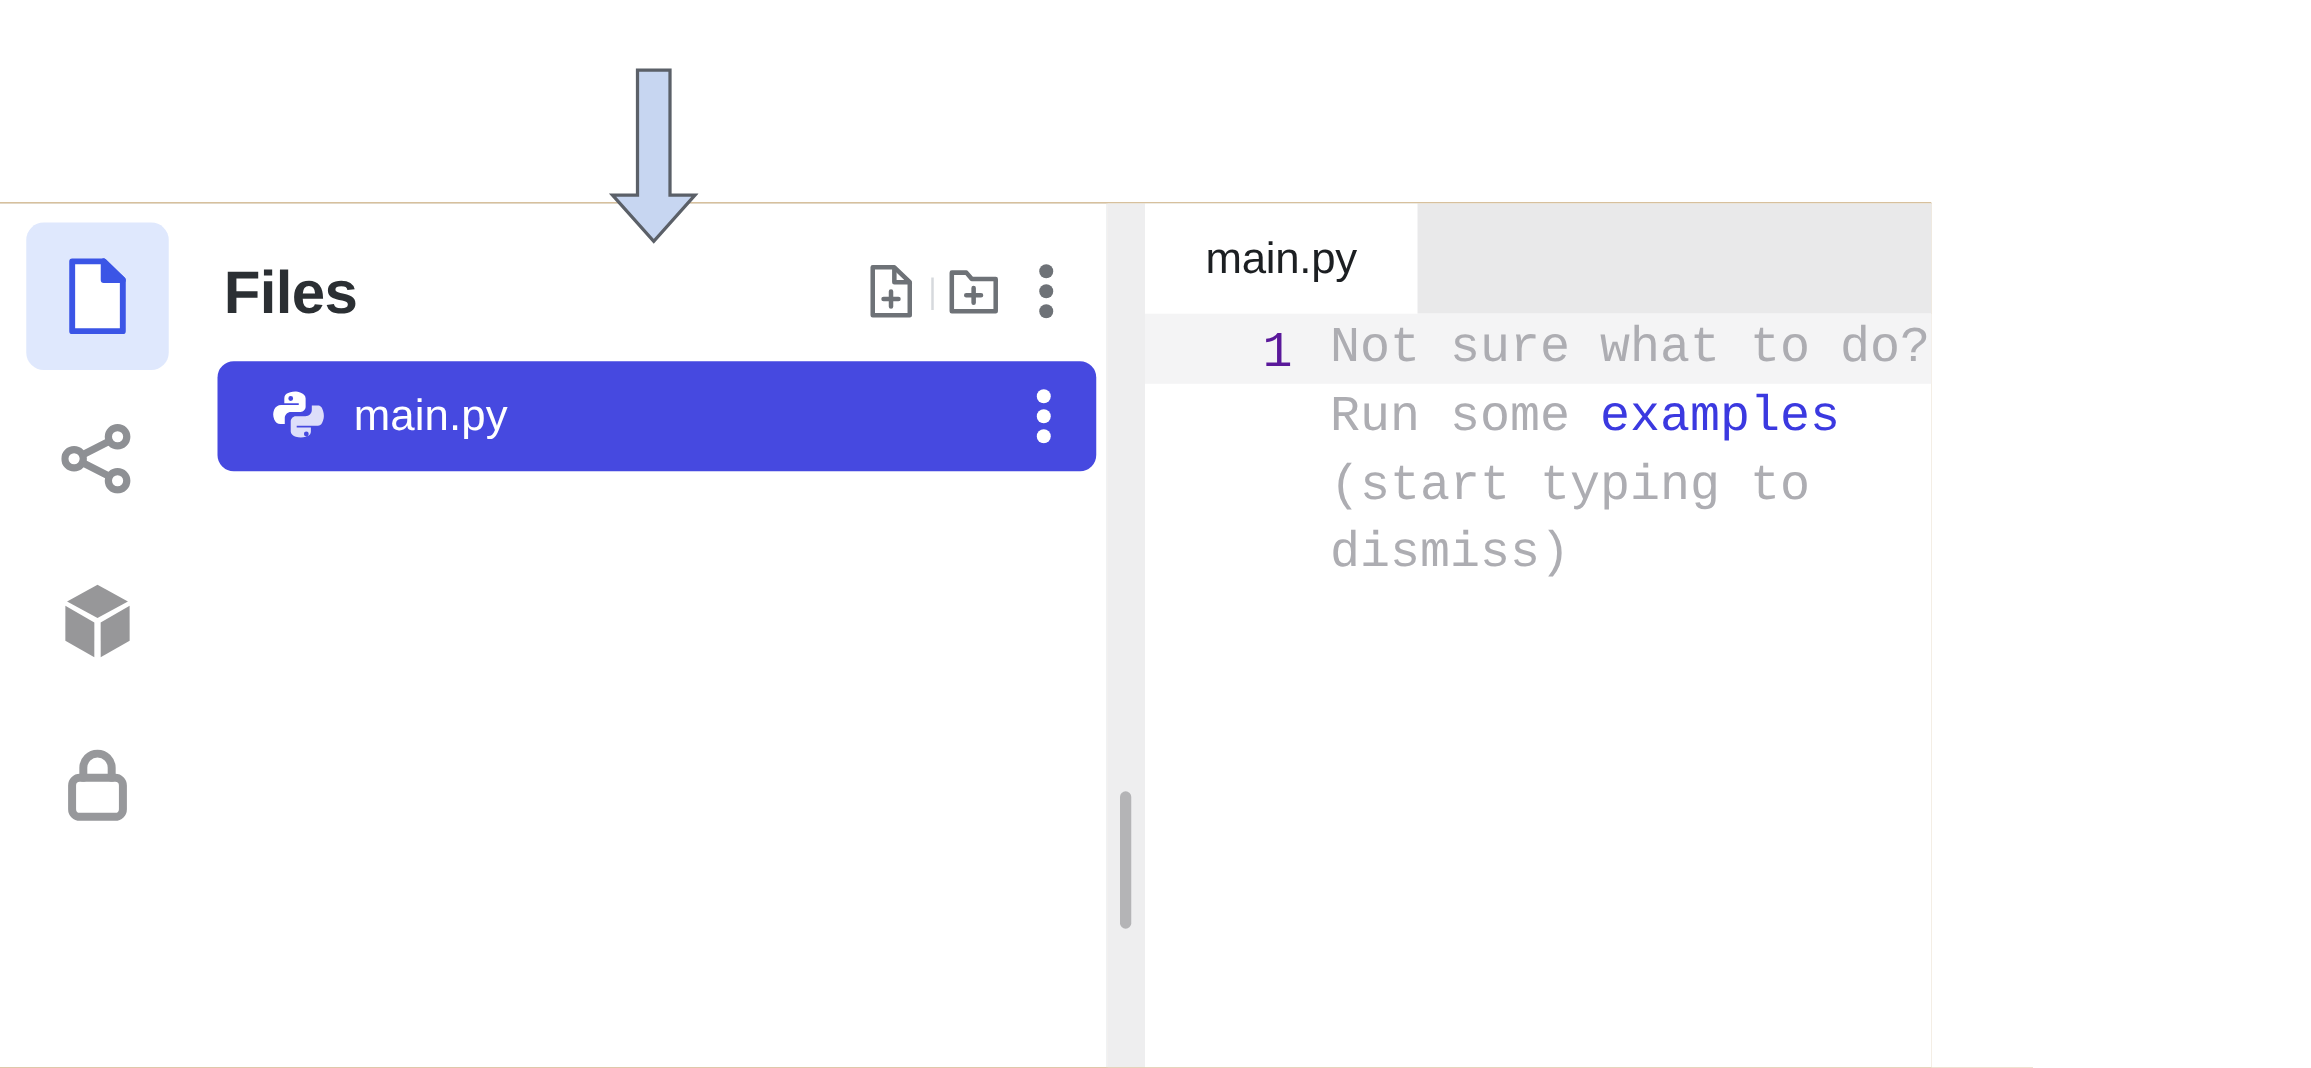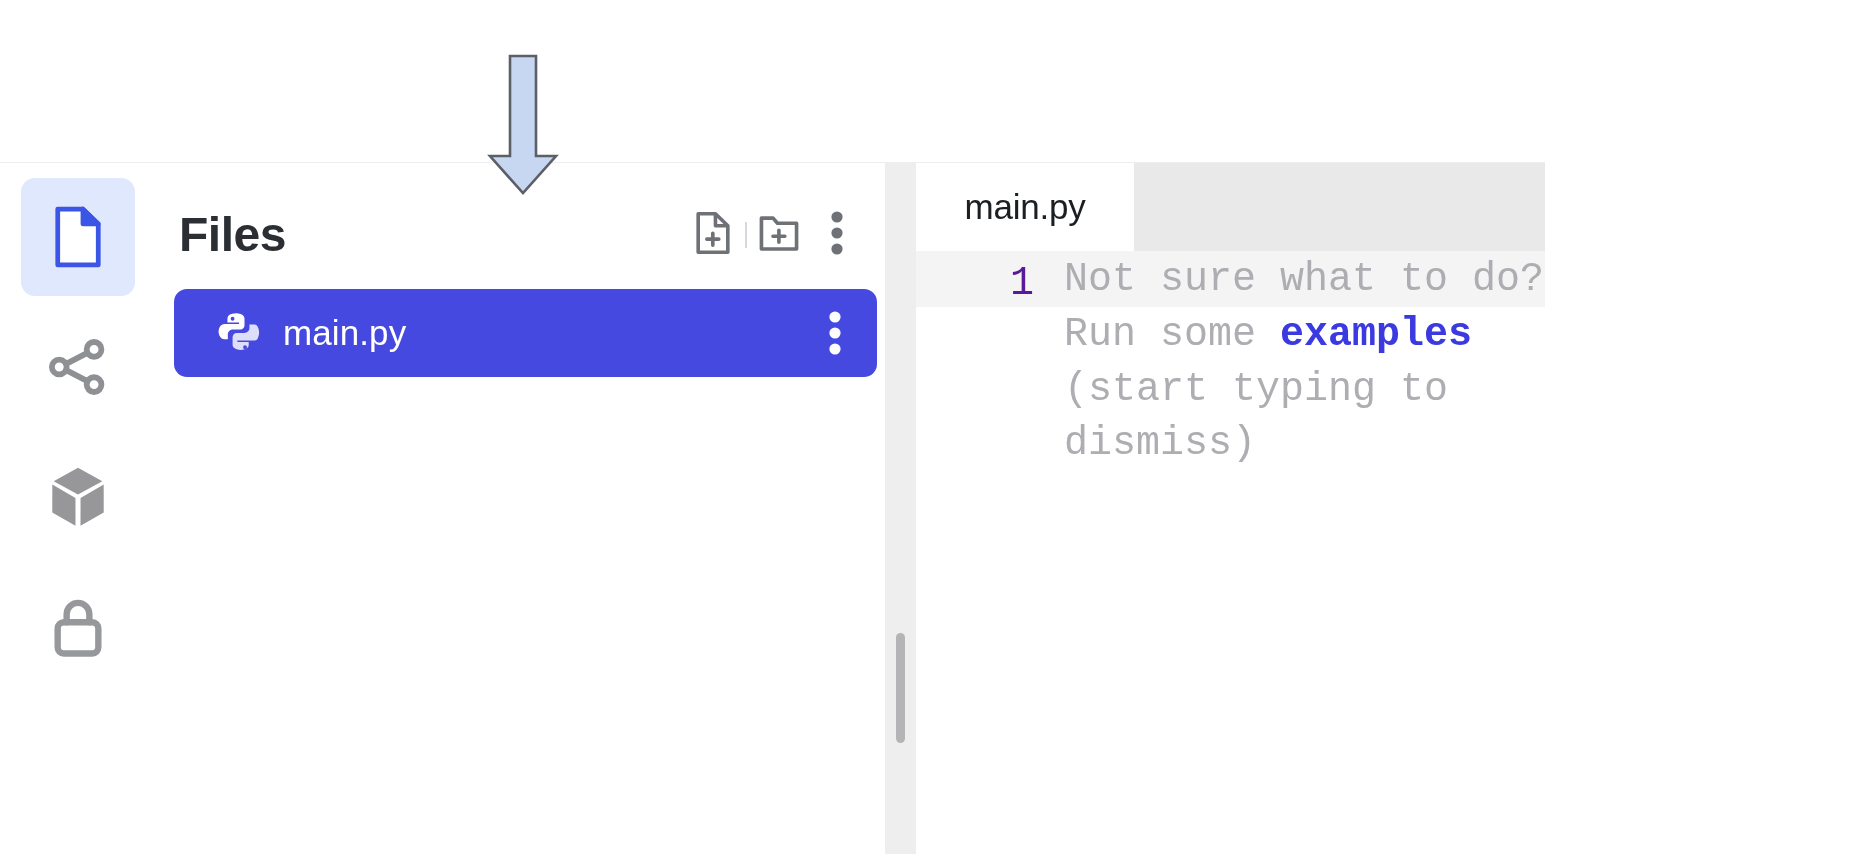--- a/index.html
+++ b/index.html
@@ -308,21 +308,21 @@
     font-family: "Liberation Mono", monospace;
     font-size: 40px;
     line-height: 1.37;
     color: #adadb2;
     white-space: pre-wrap;
     word-break: normal;
   }
 
   .code-content .accent {
     color: #3b39e0;
-    font-weight: 700;
+    font-weight: 400;
   }
 
   .code-caret {
     position: absolute;
     left: 931px;
     top: 96px;
     width: 2px;
     height: 500px;
     background: #e4e4e6;
   }

